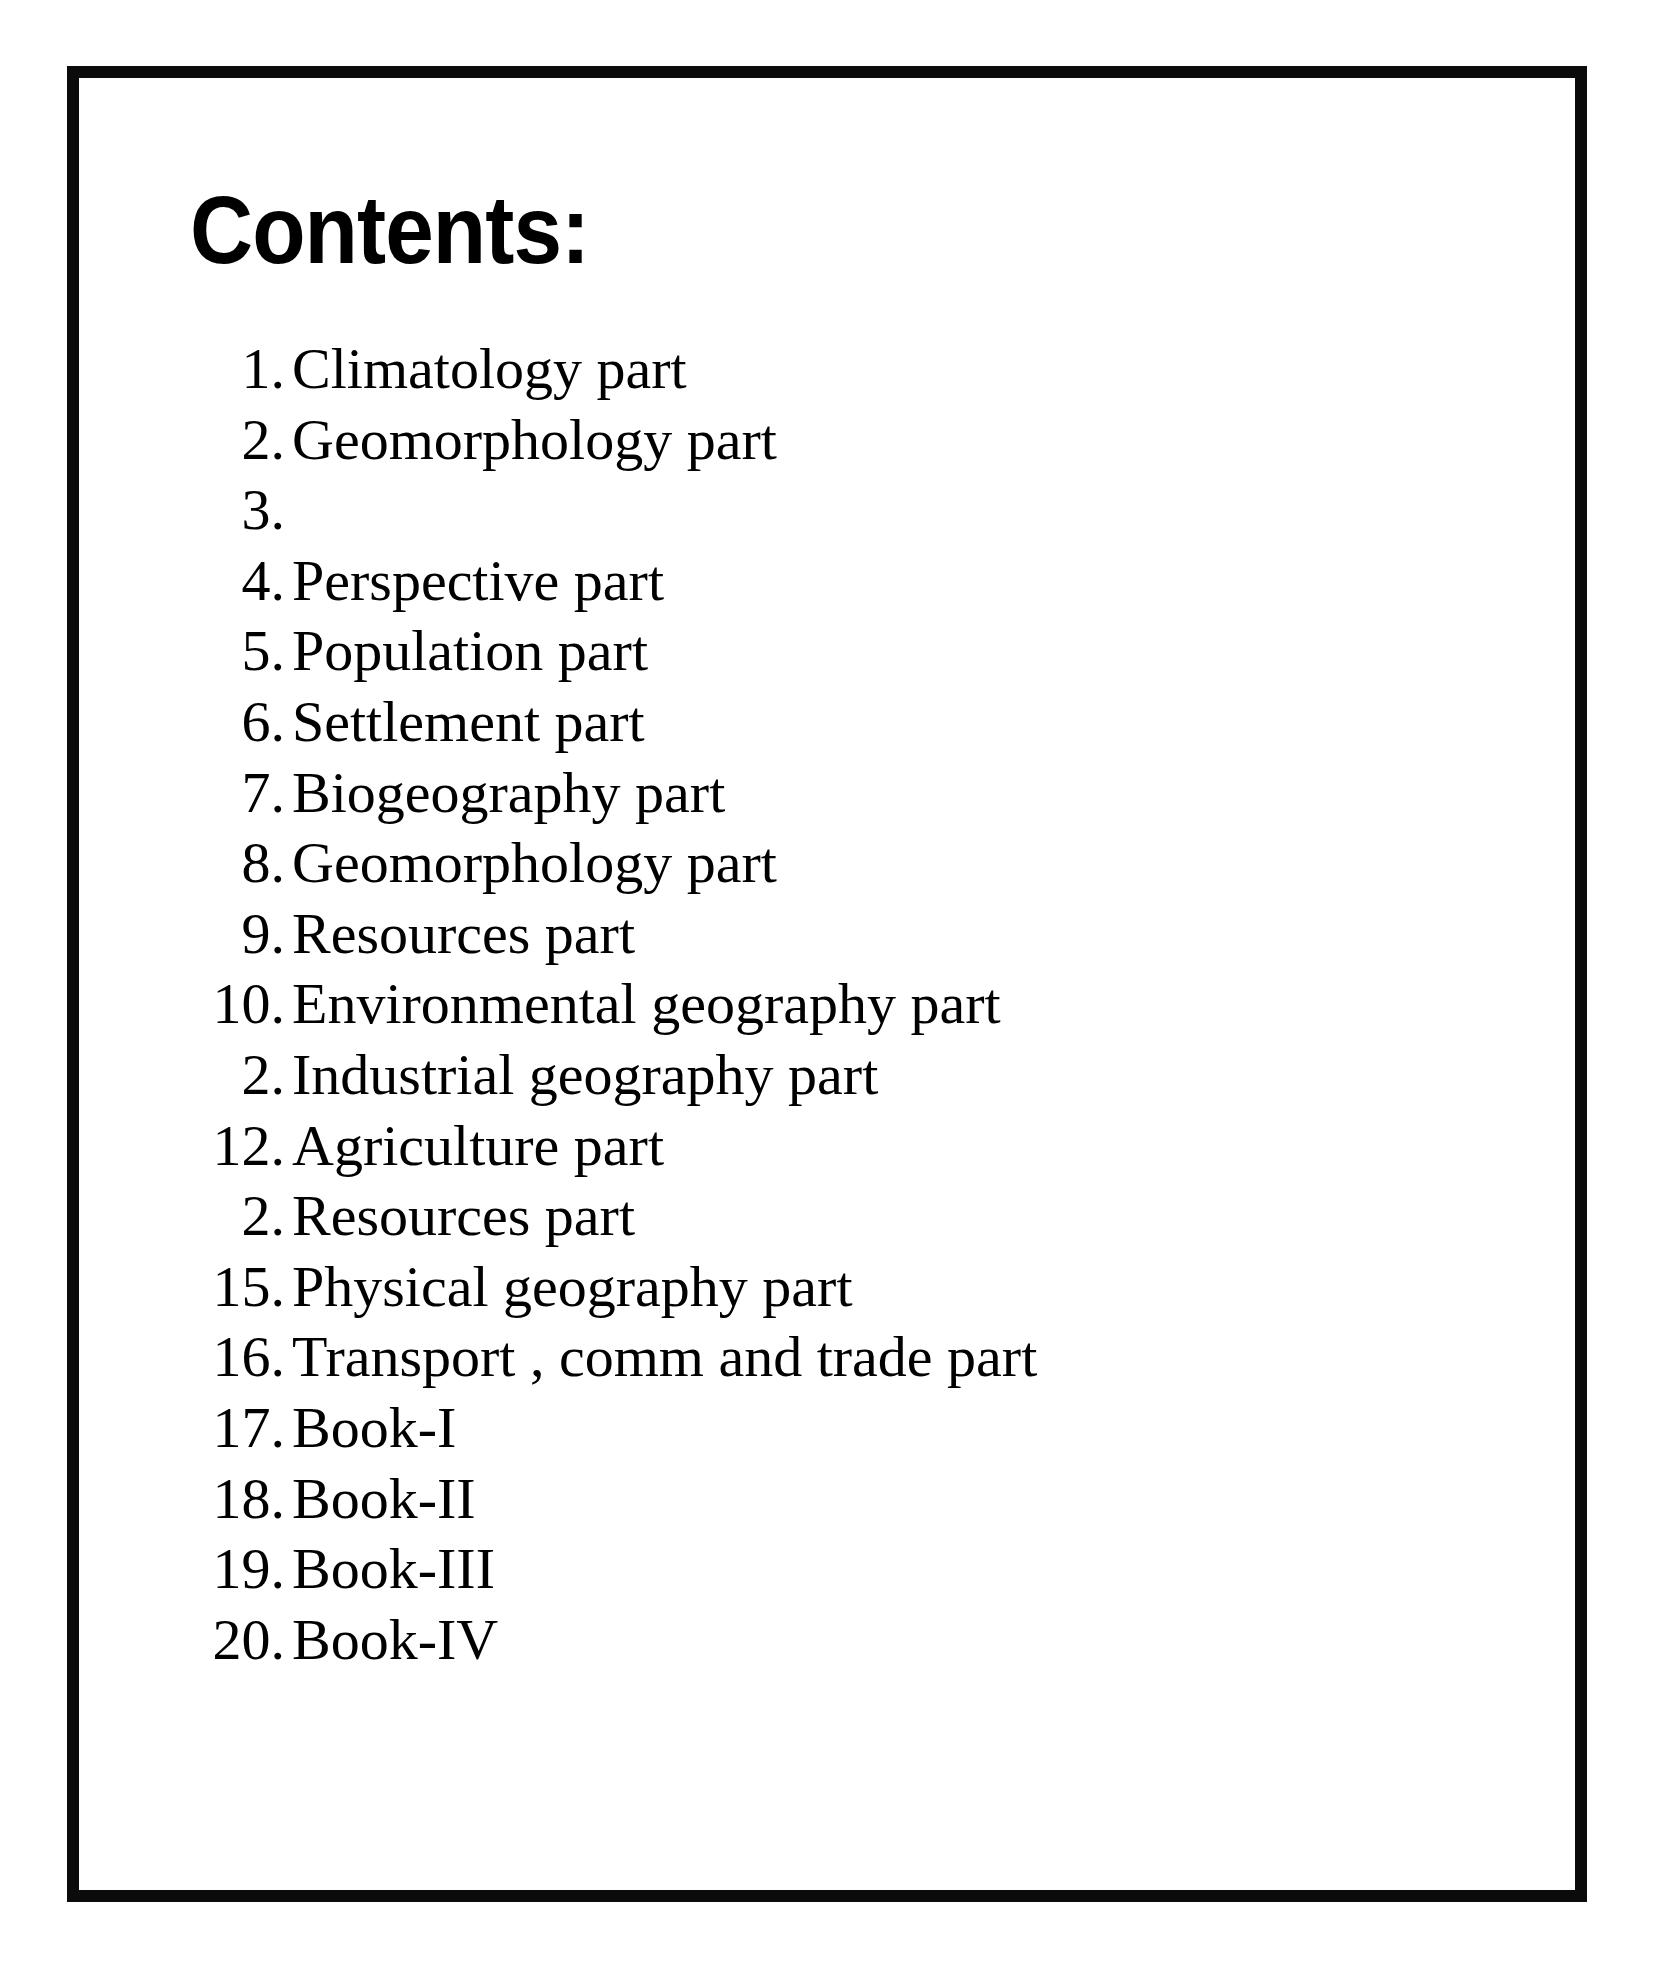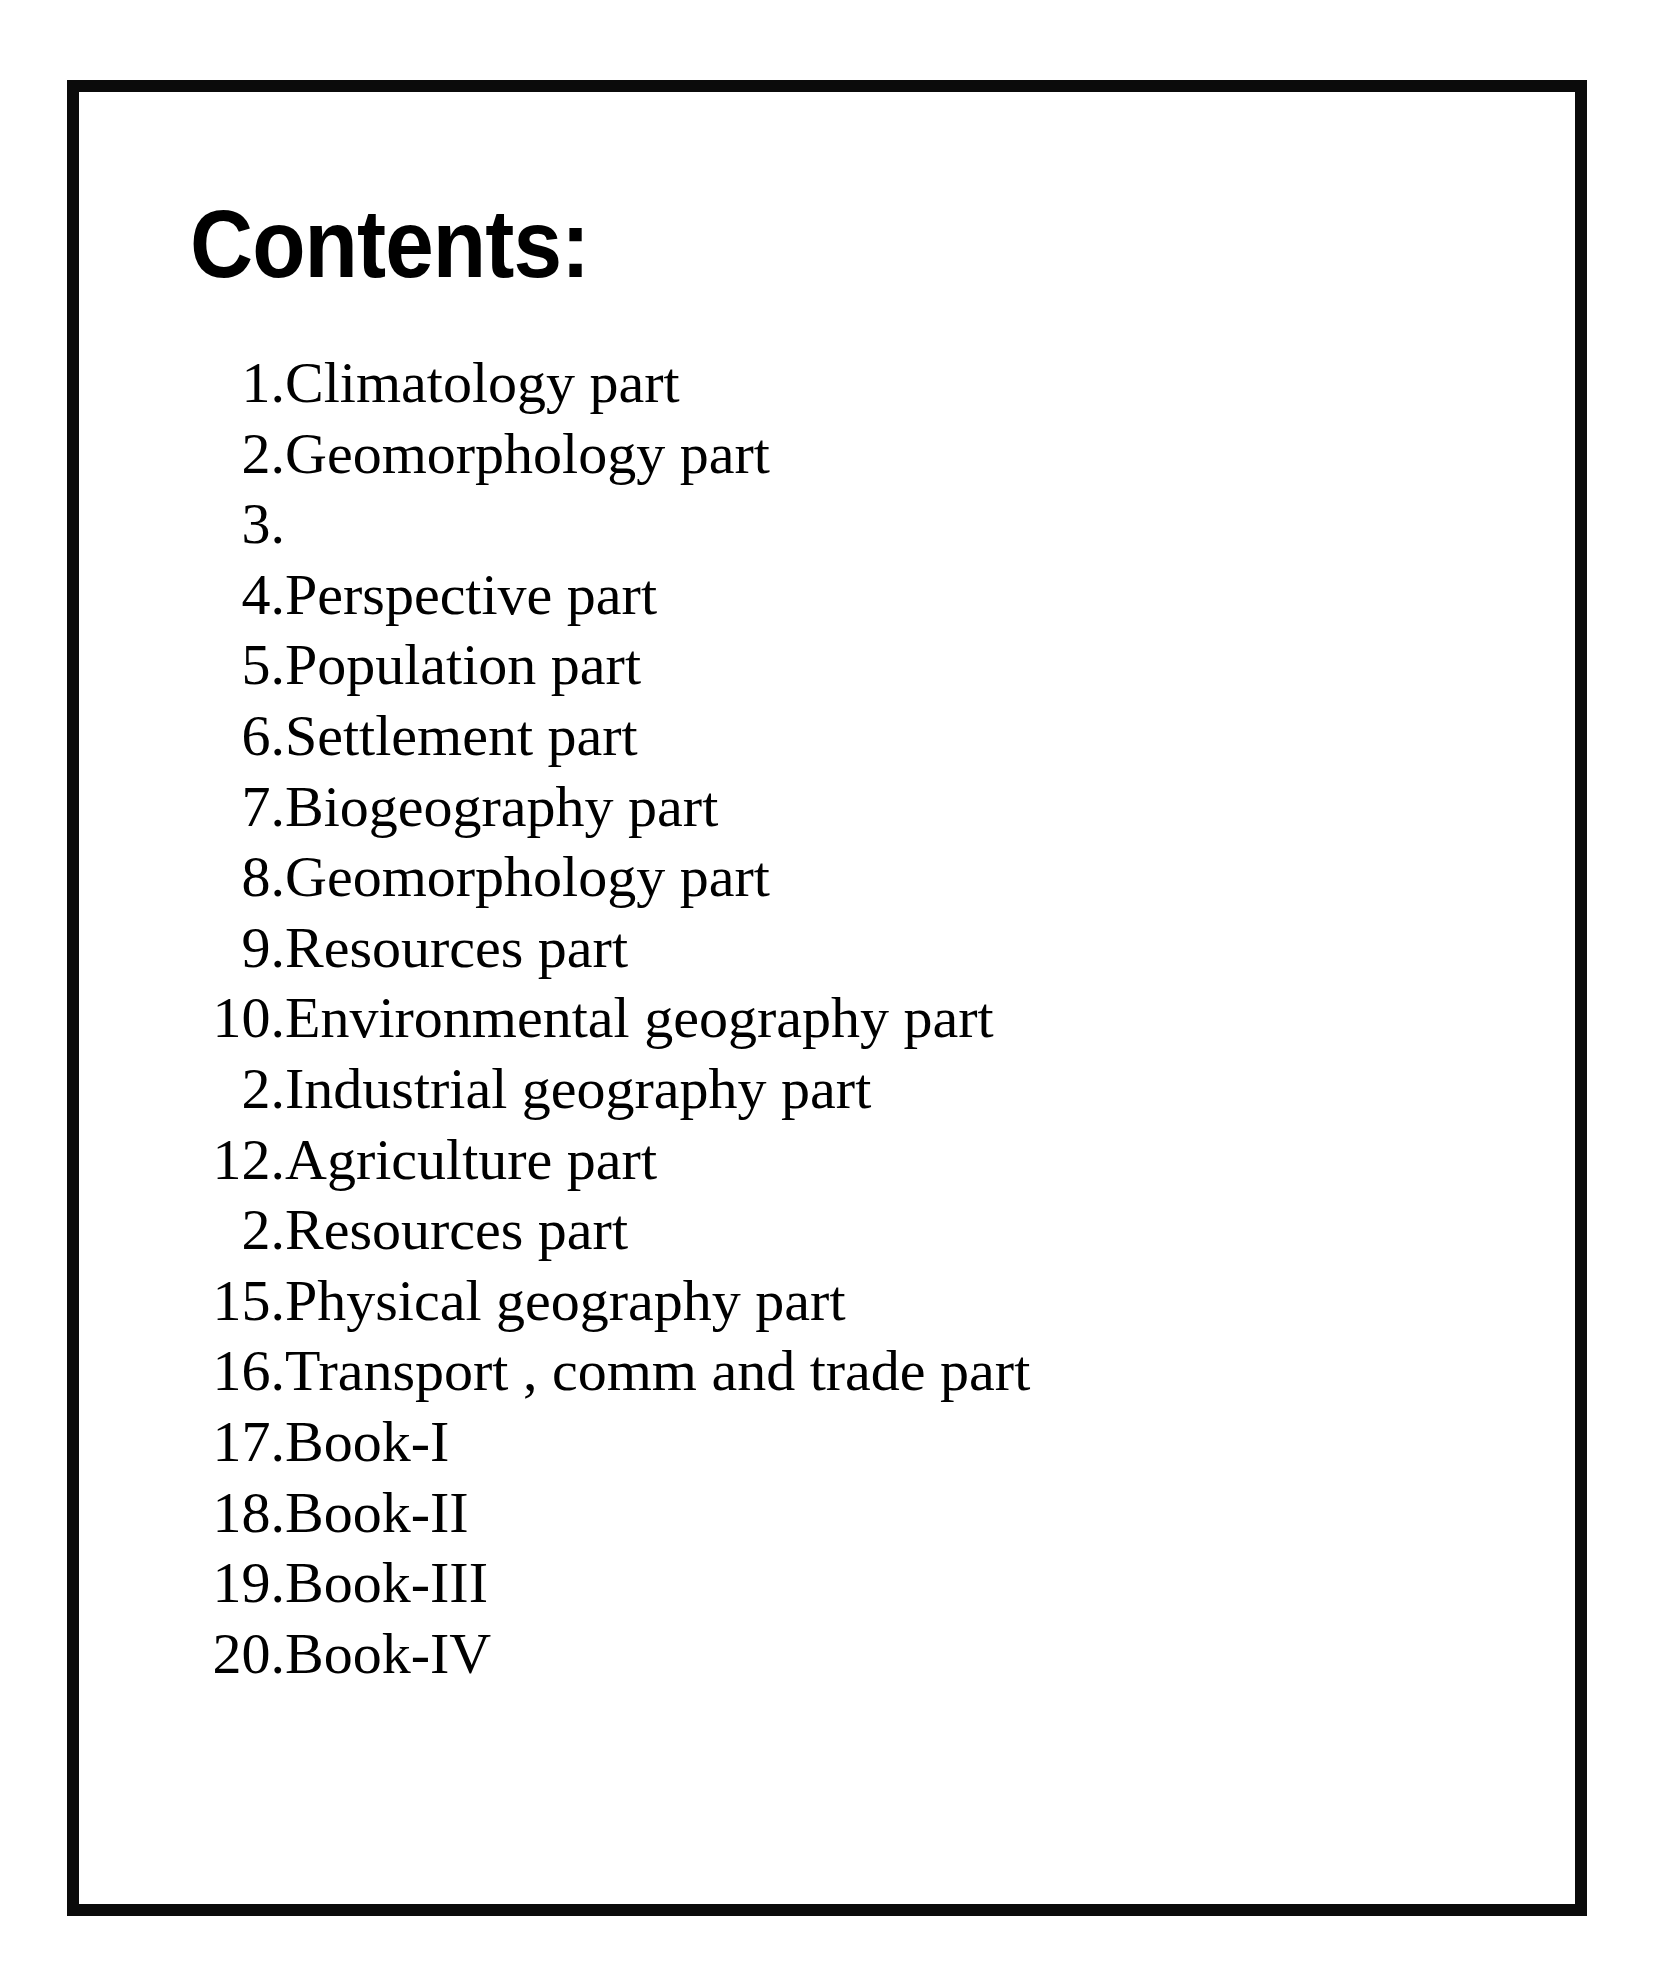--- a/index.html
+++ b/index.html
@@ -10,21 +10,21 @@
     width: 1654px;
     height: 1969px;
     position: relative;
     overflow: hidden;
     background: var(--bg, #ffffff);
     font-family: "Liberation Serif", serif;
   }
   .frame {
     position: absolute;
     left: 67px;
-    top: 80px;
+    top: 66px;
     width: 1520px;
     height: 1836px;
     border: 12px solid var(--border, #0b0b0b);
     box-sizing: border-box;
     background: var(--bg, #ffffff);
   }
   .title {
     position: absolute;
     left: 111px;
     top: 103px;
@@ -53,20 +53,21 @@
     line-height: 70.6px;
     white-space: nowrap;
   }
   .num {
     display: inline-block;
     width: 110px;
     text-align: right;
     flex: 0 0 110px;
   }
   .label {
+    margin-left: 7px;
   }
 </style>
 </head>
 <body>
 
 <div class="page">
   <div class="frame">
     <h1 class="title">Contents:</h1>
     <div class="list">
   <div class="row">

